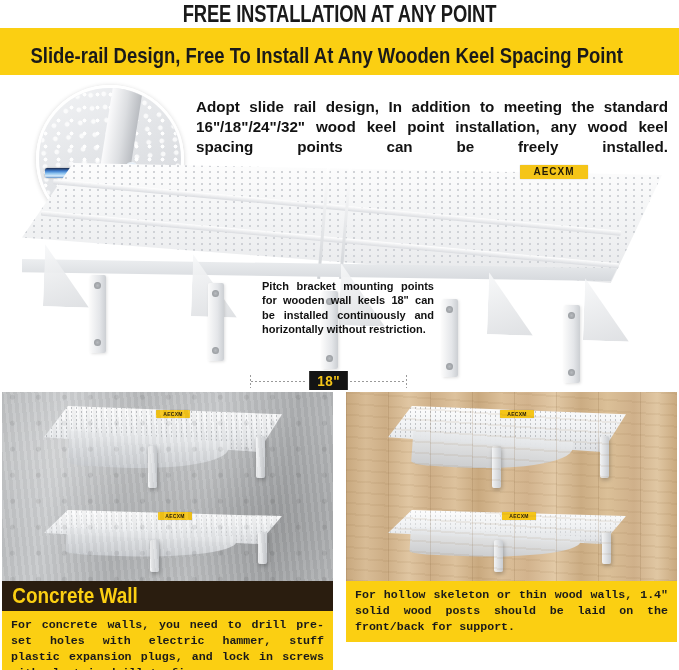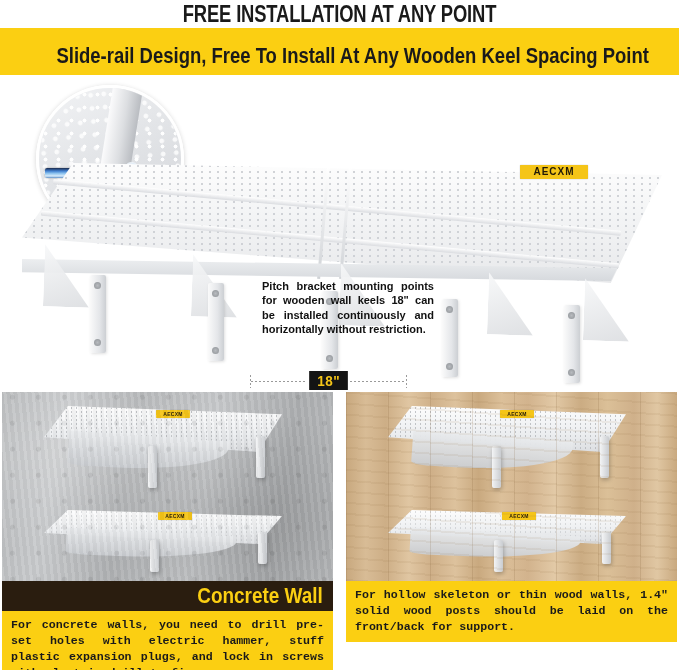--- a/index.html
+++ b/index.html
@@ -13,21 +13,21 @@
     position:absolute; left:0; top:0; width:679px; height:28px;
     display:flex; align-items:center; justify-content:center;
     font-family:"Liberation Sans", sans-serif;
     font-weight:bold; font-size:23px; letter-spacing:-0.2px;
     color:#1a1a1a; transform:scaleX(0.80); transform-origin:center center;
     white-space:nowrap;
   }
   
   .sub-banner{
     position:absolute; left:0; top:28px; width:679px; height:55px;
-    background:#fbcf12; display:flex; align-items:center; justify-content:flex-start;
+    background:#fbcf12; display:flex; align-items:center; justify-content:flex-end;padding-left:26px;
   }
   .sub-banner span{
     font-weight:bold; font-size:22px; color:#1a1a1a; white-space:nowrap;
     transform:scaleX(0.84); transform-origin:center center; letter-spacing:0px;
   }
 
   
   .hero{ position:absolute; left:0; top:75px; width:679px; height:315px;
          background:#ffffff; overflow:hidden; }
 
@@ -171,21 +171,21 @@
     background:linear-gradient(90deg,#f3f4f5,#c9ccd0); border-radius:2px;
     box-shadow:1px 2px 4px rgba(0,0,0,.25); }
   .mini-curve{ position:absolute; height:34px;
     background:linear-gradient(180deg,#e9ebed,#cbced2);
     border-radius:0 0 80% 10%; opacity:.95; }
   .aecxm-mini{ font-size:5px; line-height:8px; height:8px; width:34px; letter-spacing:.3px; }
 
   
   .panel-head{
     width:331px; height:30px; background:#2a1d0f;
-    display:flex; align-items:center; justify-content:flex-end;
+    display:flex; align-items:center; justify-content:flex-start;
   }
   .panel-head span{
     color:#fbcf12; font-weight:bold; font-size:22px; white-space:nowrap;
     transform:scaleX(0.86); transform-origin:center;
   }
   .panel-body{
     width:331px; min-height:57px; background:#fbcf12; padding:6px 9px 7px 9px;
   }
   .panel-body p{
     font-size:11.6px; font-weight:bold; line-height:1.38; color:#1a1a1a;
@@ -198,20 +198,21 @@
 <div id="page">
 
   <div class="main-title">FREE INSTALLATION AT ANY POINT</div>
 
   <div class="sub-banner">
     <span>Slide-rail Design, Free To Install At Any Wooden Keel Spacing Point</span>
   </div>
 
   <div class="hero">
 
+    <div class="hero-copy">Adopt slide rail design, In addition to meeting the standard 16"/18"/24"/32" wood keel point installation, any wood keel spacing points can be freely installed.</div>
 
     <div class="magnifier">
       <div class="mag-perf"></div>
       <div class="mag-perf b"></div>
       <div class="mag-panel"></div>
       <div class="mag-rail"></div>
       <div class="mag-arrow l">»</div>
       <div class="mag-arrow r">«</div>
       <div class="mag-knob"></div>
     </div>

